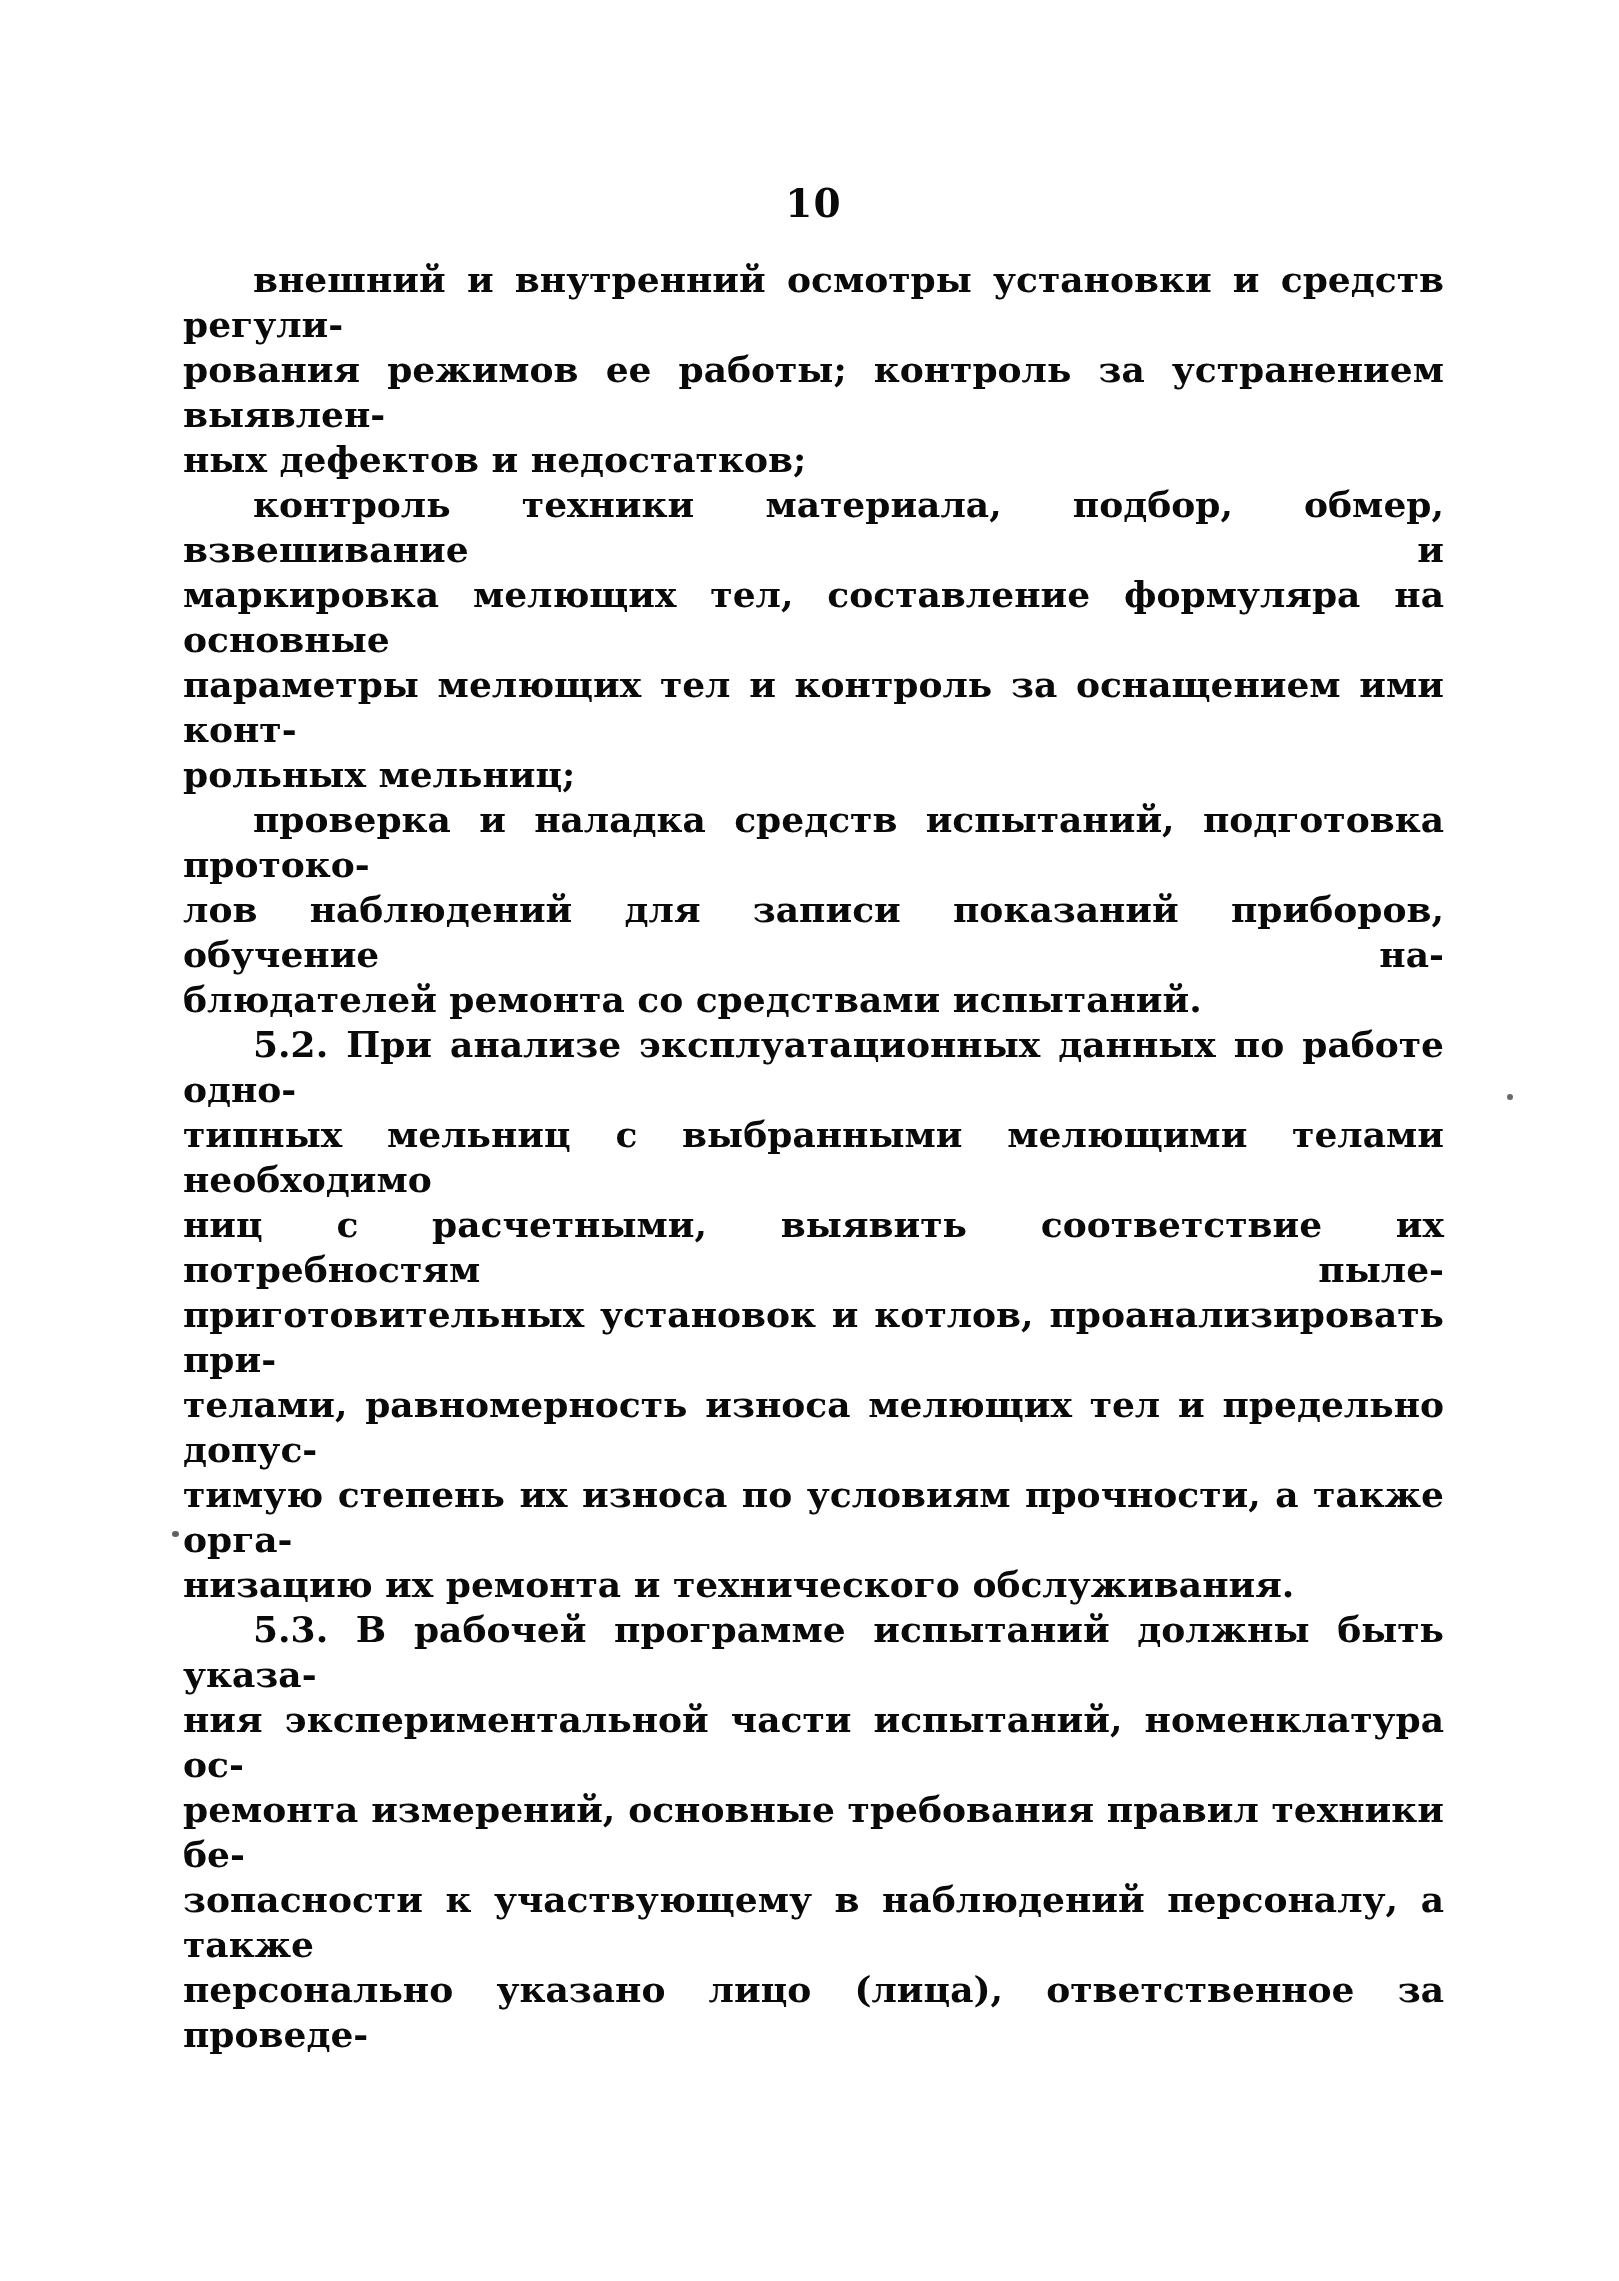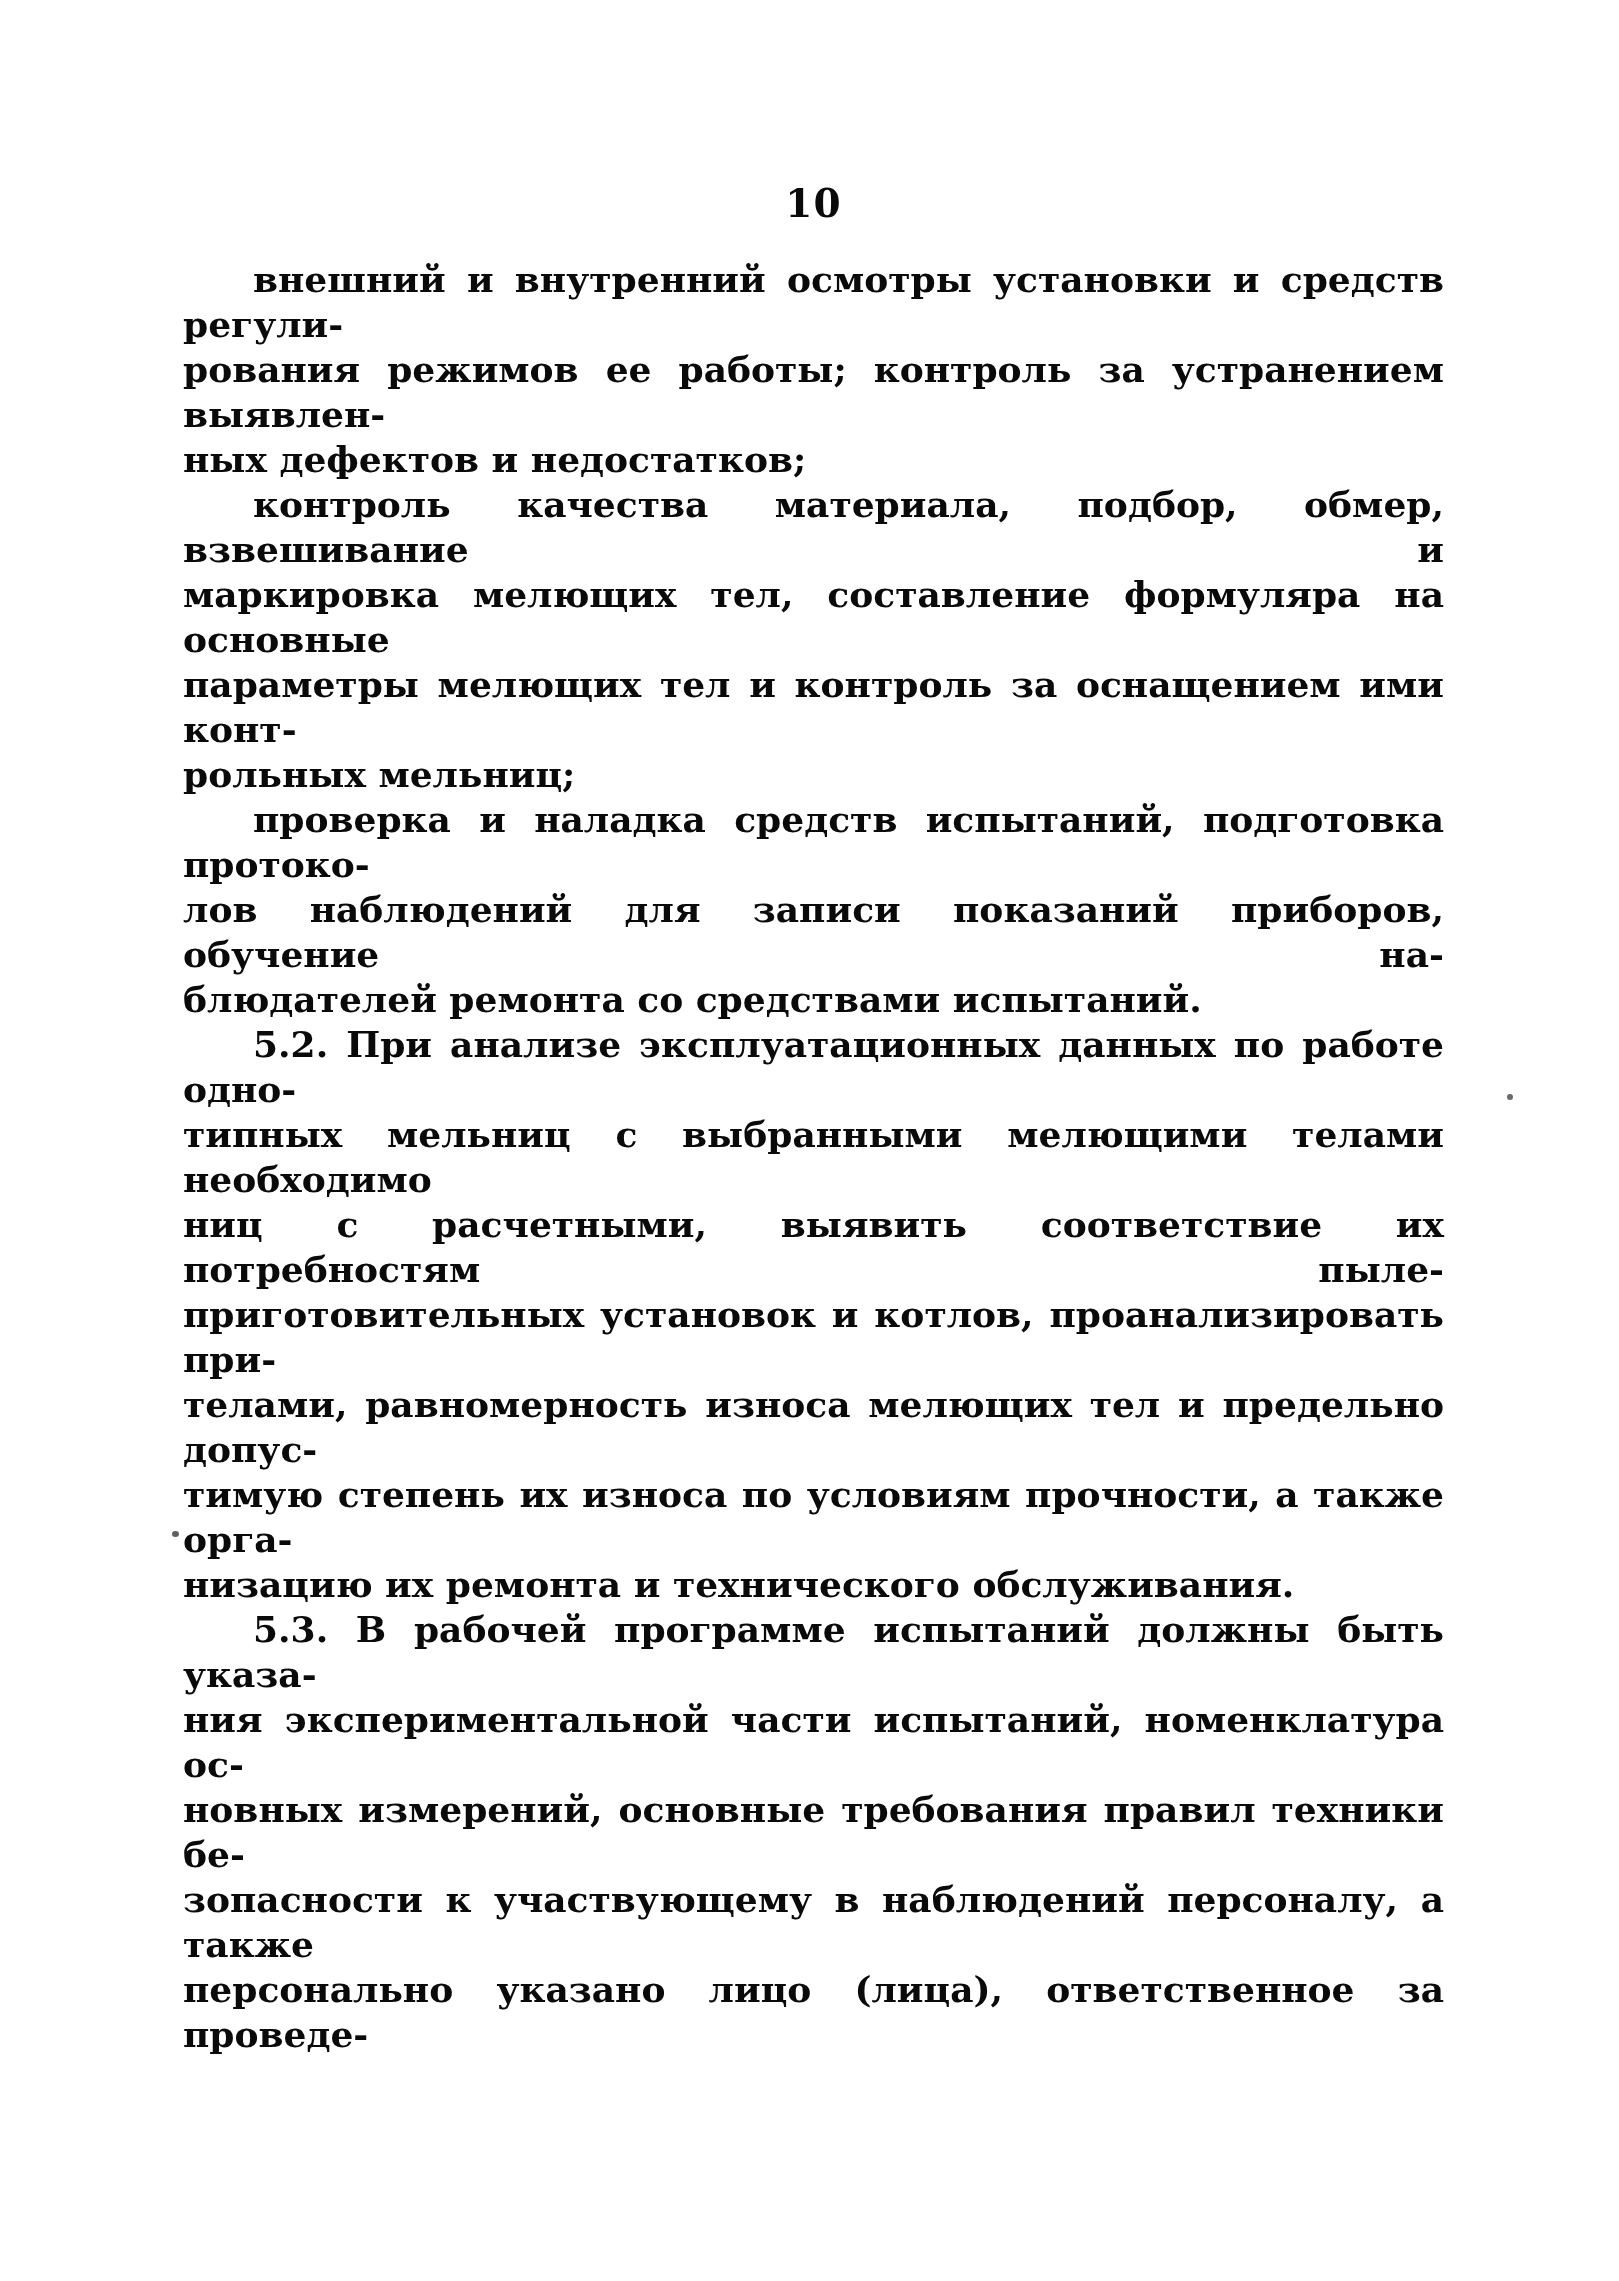--- a/index.html
+++ b/index.html
@@ -57,37 +57,37 @@
 </head>
 <body>
 
 <div class="page">
   <div class="page-number">10</div>
 
   <div class="text-block" id="text-block">
       <div class="line indent">внешний и внутренний осмотры установки и средств регули-</div>
       <div class="line">рования режимов ее работы; контроль за устранением выявлен-</div>
       <div class="line no-just">ных дефектов и недостатков;</div>
-      <div class="line indent">контроль качества материала, подбор, обмер, взвешивание и</div>
+      <div class="line indent">контроль техники материала, подбор, обмер, взвешивание и</div>
       <div class="line">маркировка мелющих тел, составление формуляра на основные</div>
       <div class="line">параметры мелющих тел и контроль за оснащением ими конт-</div>
       <div class="line no-just">рольных мельниц;</div>
       <div class="line indent">проверка и наладка средств испытаний, подготовка протоко-</div>
       <div class="line">лов наблюдений для записи показаний приборов, обучение на-</div>
       <div class="line no-just">блюдателей ремонта со средствами испытаний.</div>
       <div class="line indent">5.2. При анализе эксплуатационных данных по работе одно-</div>
       <div class="line">типных мельниц с выбранными мелющими телами необходимо</div>
       <div class="line">ниц с расчетными, выявить соответствие их потребностям пыле-</div>
       <div class="line">приготовительных установок и котлов, проанализировать при-</div>
       <div class="line">телами, равномерность износа мелющих тел и предельно допус-</div>
       <div class="line">тимую степень их износа по условиям прочности, а также орга-</div>
       <div class="line no-just">низацию их ремонта и технического обслуживания.</div>
       <div class="line indent">5.3. В рабочей программе испытаний должны быть указа-</div>
       <div class="line">ния экспериментальной части испытаний, номенклатура ос-</div>
-      <div class="line">новных измерений, основные требования правил техники бе-</div>
+      <div class="line">ремонта измерений, основные требования правил техники бе-</div>
       <div class="line">зопасности к участвующему в наблюдений персоналу, а также</div>
       <div class="line">персонально указано лицо (лица), ответственное за проведе-</div>
     </div>
 
   <div class="speck speck-1"></div>
   <div class="speck speck-2"></div>
 </div>
 
 
 </body></html>

